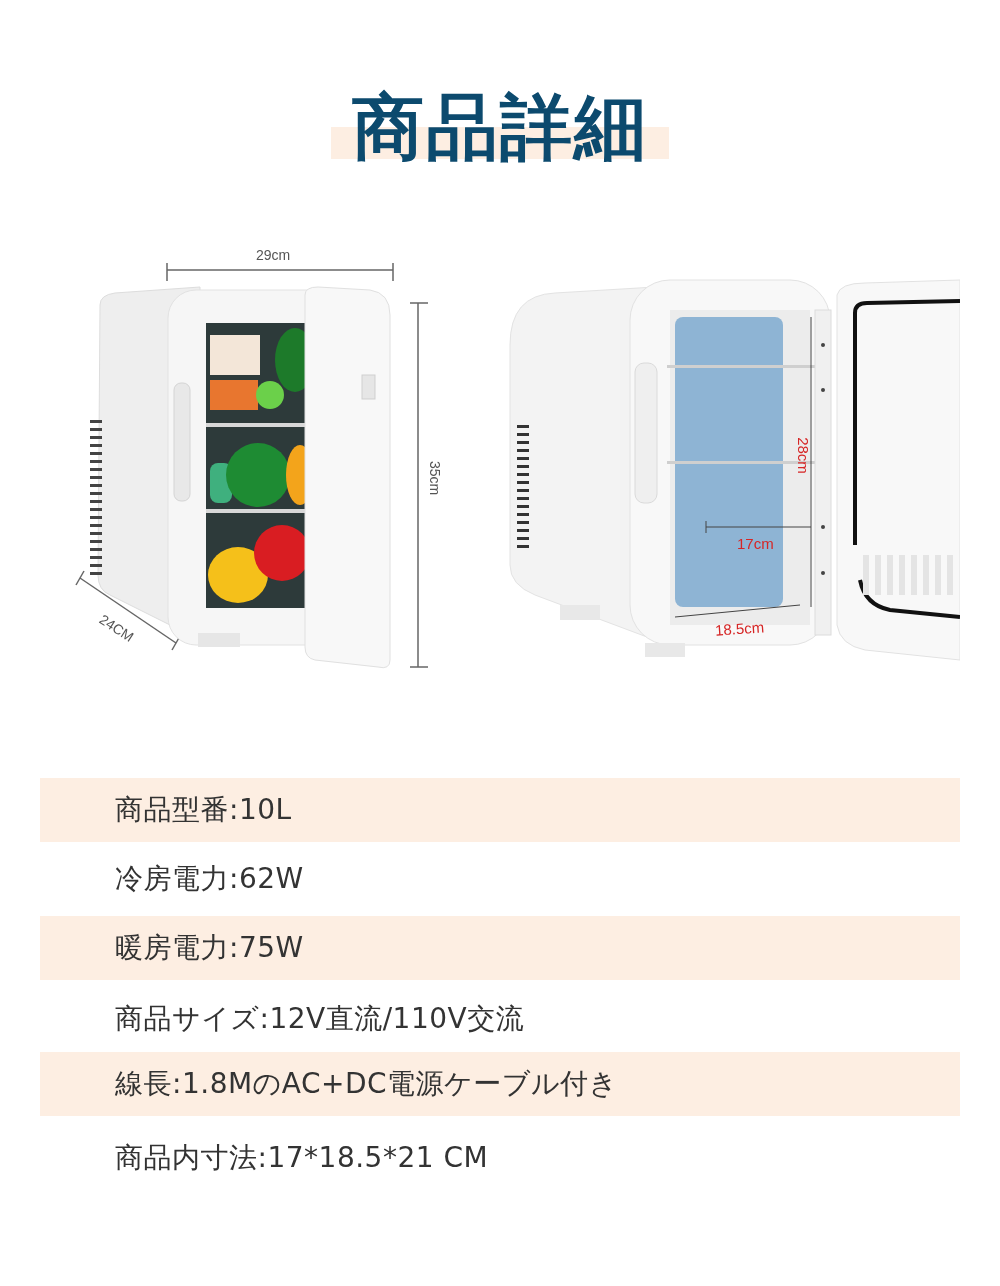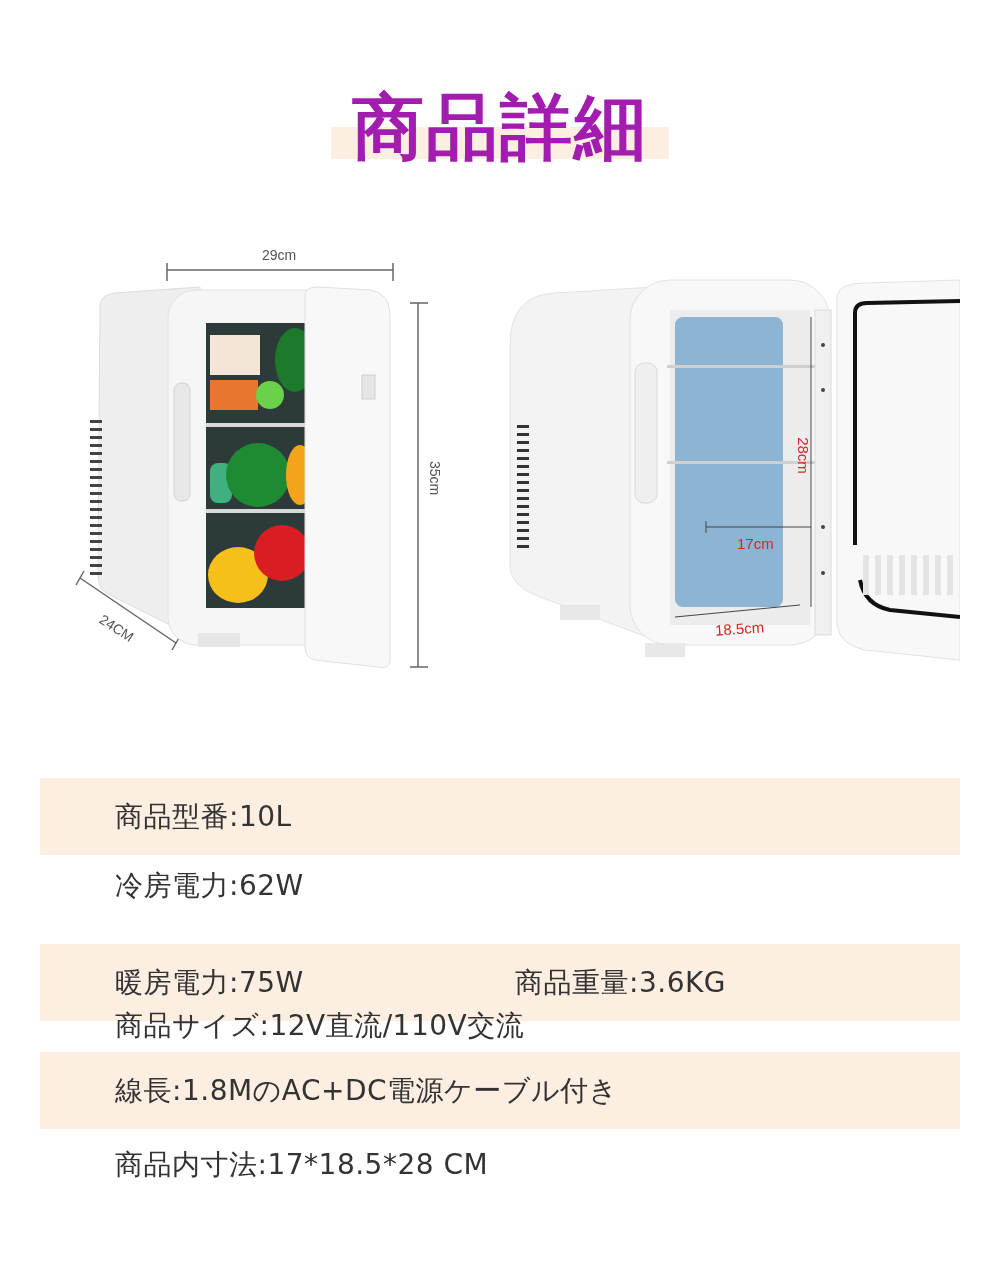--- a/index.html
+++ b/index.html
@@ -2,32 +2,32 @@
 <html><head>
 <meta charset="utf-8">
 <style>
   * { margin: 0; padding: 0; box-sizing: border-box; }
   html, body { width: 1000px; height: 1286px; background: #ffffff; overflow: hidden; }
   body { position: relative; font-family: "DejaVu Sans", "Liberation Sans", sans-serif; color: #333333; }
 
   
   .title-wrap { position: absolute; left: 331px; top: 85px; width: 338px; height: 92px; }
   .title-band { position: absolute; left: 0; top: 42px; width: 338px; height: 32px; background: #fdeee2; }
-  .title-text { position: absolute; left: 0; top: 0; width: 338px; text-align: center; font-size: 72px; font-weight: bold; color: #a21caf; letter-spacing: 2px; line-height: 84px; }
+  .title-text { position: absolute; left: 0; top: 0; width: 338px; text-align: center; font-size: 72px; font-weight: bold; color: #0c4a6e; letter-spacing: 2px; line-height: 84px; }
 
   
   .product-img { position: absolute; }
   .img-left { left: 60px; top: 235px; width: 400px; height: 445px; }
   .img-right { left: 495px; top: 265px; width: 465px; height: 410px; }
 
   .dim-label { position: absolute; font-family: "Liberation Sans", sans-serif; font-size: 14px; color: #555555; }
   .dim-red { color: #d62525; font-size: 15px; }
 
   
-  .spec-row { position: absolute; left: 40px; width: 920px; height: 77px; display: flex; align-items: center; }
+  .spec-row { position: absolute; left: 40px; width: 920px; height: 64px; display: flex; align-items: center; }
   .spec-row.shaded { background: #fdeee2; }
   .spec-cell { position: absolute; font-size: 28px; color: #333333; line-height: 1; white-space: nowrap; letter-spacing: 0.5px; }
   .cell-a { left: 75px; }
   .cell-b { left: 475px; }
 </style>
 </head>
 <body>
 
 <div class="title-wrap">
   <div class="title-band"></div>
@@ -93,21 +93,21 @@
     <ellipse cx="240" cy="240" rx="14" ry="30" fill="#f3a41b"></ellipse>
 
     <ellipse cx="178" cy="340" rx="30" ry="28" fill="#f5c01a"></ellipse>
     <circle cx="222" cy="318" r="28" fill="#d91d22"></circle>
 
     <path d="M245 60 Q245 52 258 52 L310 55 Q330 58 330 80 L330 425 Q330 435 318 432 L255 425 Q245 423 245 412 Z" fill="#f8f8f8" stroke="#e0e0e0"></path>
     <rect x="302" y="140" width="13" height="24" fill="#e6e6e6" stroke="#cfcfcf"></rect>
 
     <rect x="138" y="398" width="42" height="14" fill="#e6e6e6"></rect>
   </svg>
-  <span class="dim-label" style="left:202px; top:12px;">29cm</span>
+  <span class="dim-label" style="left:196px; top:12px;">29cm</span>
   <span class="dim-label" style="left:358px; top:235px; transform: rotate(90deg);">35cm</span>
   <span class="dim-label" style="left:38px; top:385px; transform: rotate(33deg);">24CM</span>
 </div>
 
 <div class="product-img img-right">
   <svg width="465" height="410" viewBox="0 0 465 410">
 
     <path d="M15 80 Q15 30 60 28 L160 22 L160 375 L40 330 Q15 320 15 300 Z" fill="#f3f3f3" stroke="#e3e3e3"></path>
 
     <g fill="#333">
@@ -172,26 +172,25 @@
   <span class="dim-label dim-red" style="left:220px; top:355px; transform: rotate(-4deg);">18.5cm</span>
 </div>
 
 <div>
   <div class="spec-row shaded" style="top:778px;">
     <span class="spec-cell cell-a">商品型番:10L</span>
   </div>
   <div class="spec-row" style="top:847px;text-decoration:underline;">
     <span class="spec-cell cell-a">冷房電力:62W</span>
   </div>
-  <div class="spec-row shaded" style="top:944px;">
+  <div class="spec-row shaded" style="top:916px;">
     <span class="spec-cell cell-a">暖房電力:75W</span>
-    <span class="spec-cell cell-b">商品重量:3.6KG</span>
   </div>
   <div class="spec-row" style="top:987px;">
     <span class="spec-cell cell-a">商品サイズ:12V直流/110V交流</span>
   </div>
   <div class="spec-row shaded" style="top:1052px;">
     <span class="spec-cell cell-a">線長:1.8MのAC+DC電源ケーブル付き</span>
   </div>
   <div class="spec-row" style="top:1126px;">
-    <span class="spec-cell cell-a">商品内寸法:17*18.5*28 CM</span>
+    <span class="spec-cell cell-a">商品内寸法:17*18.5*21 CM</span>
   </div>
 </div>
 
 </body></html>

